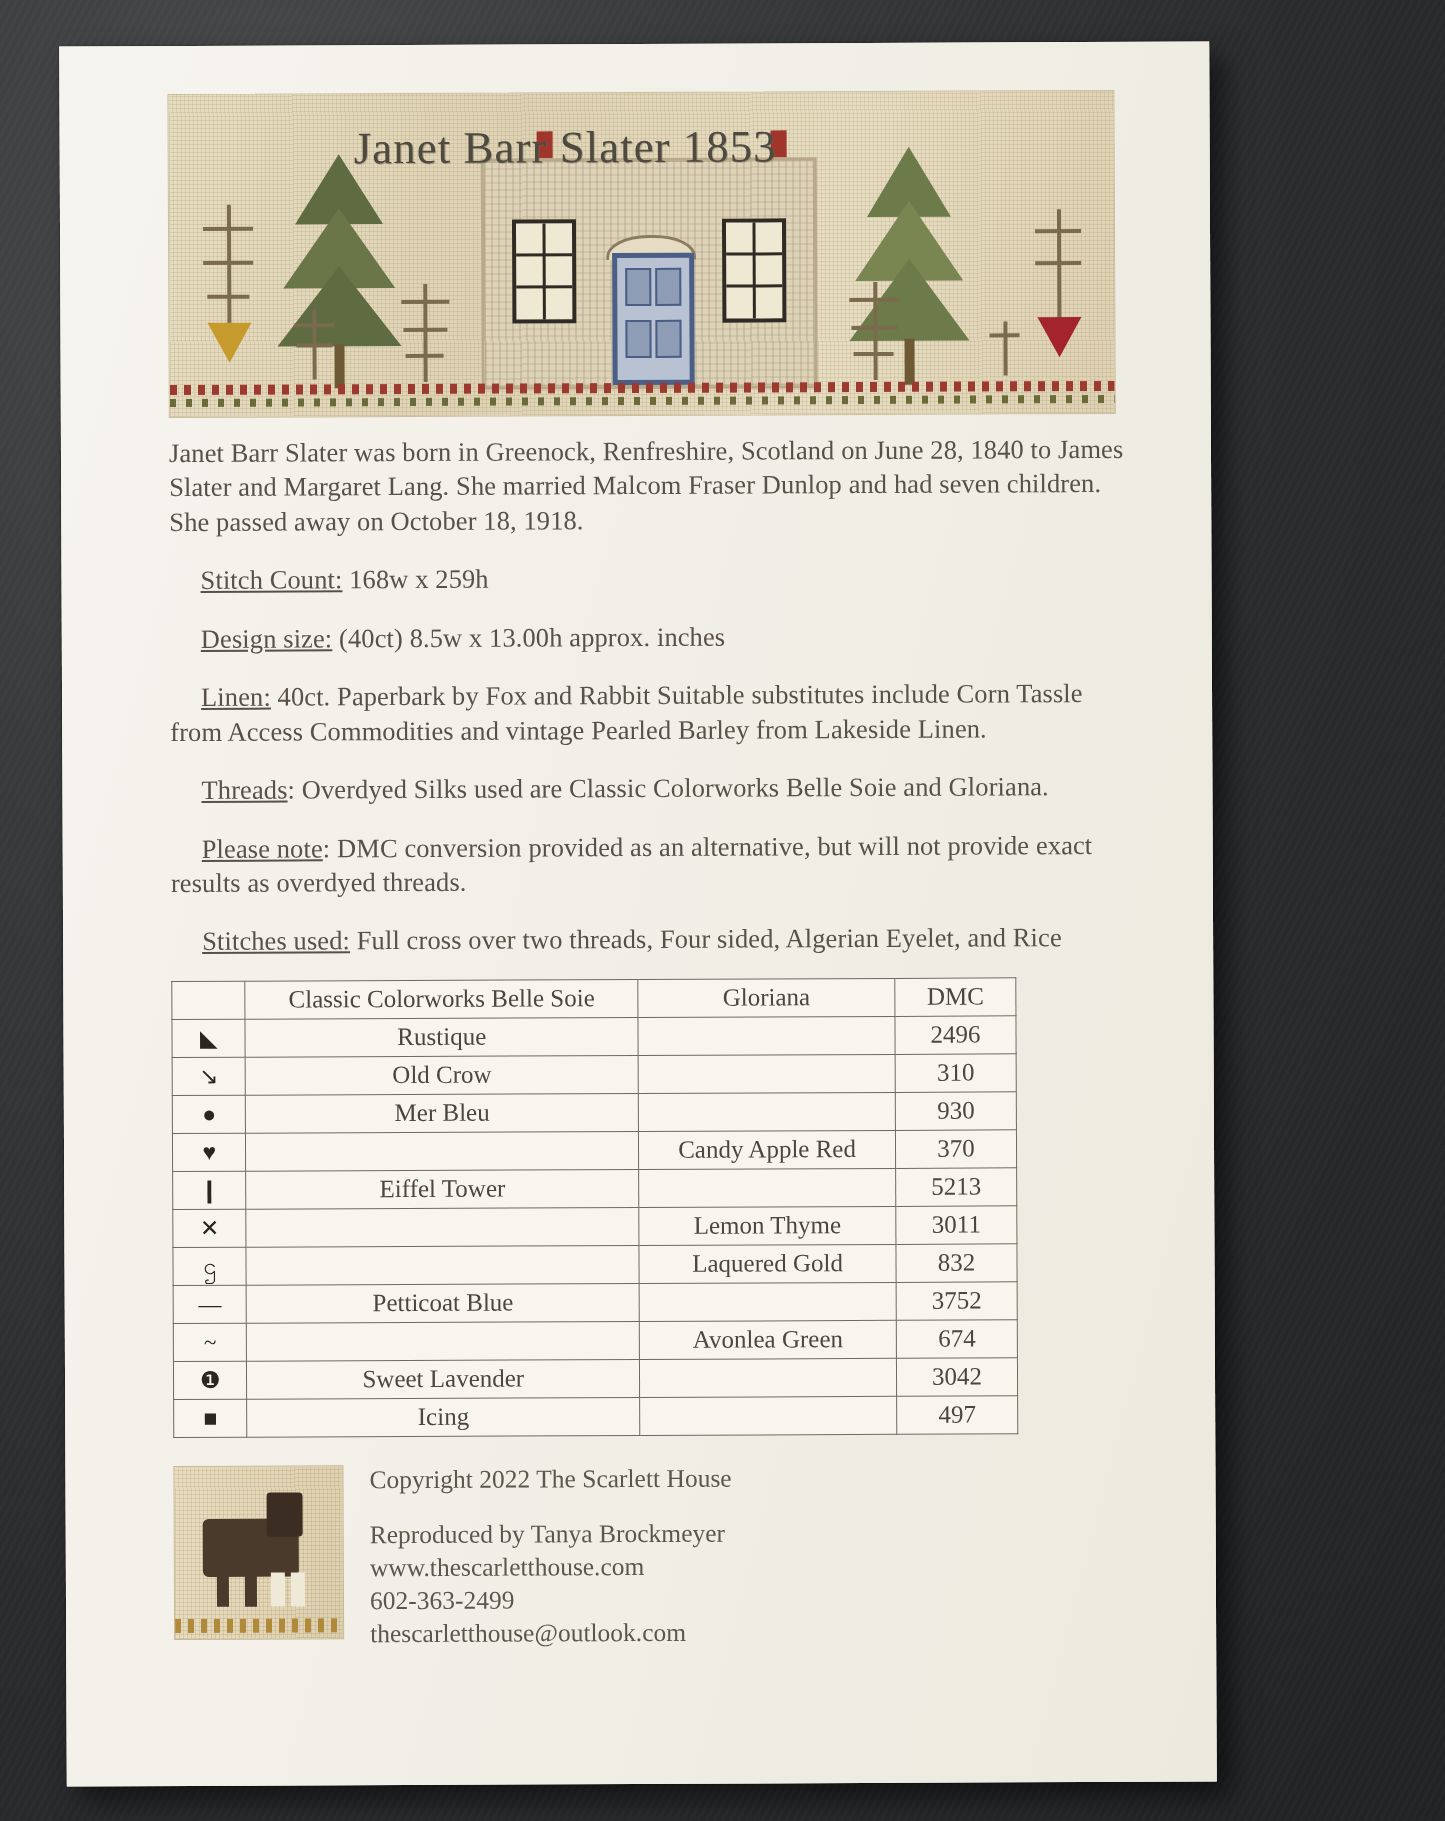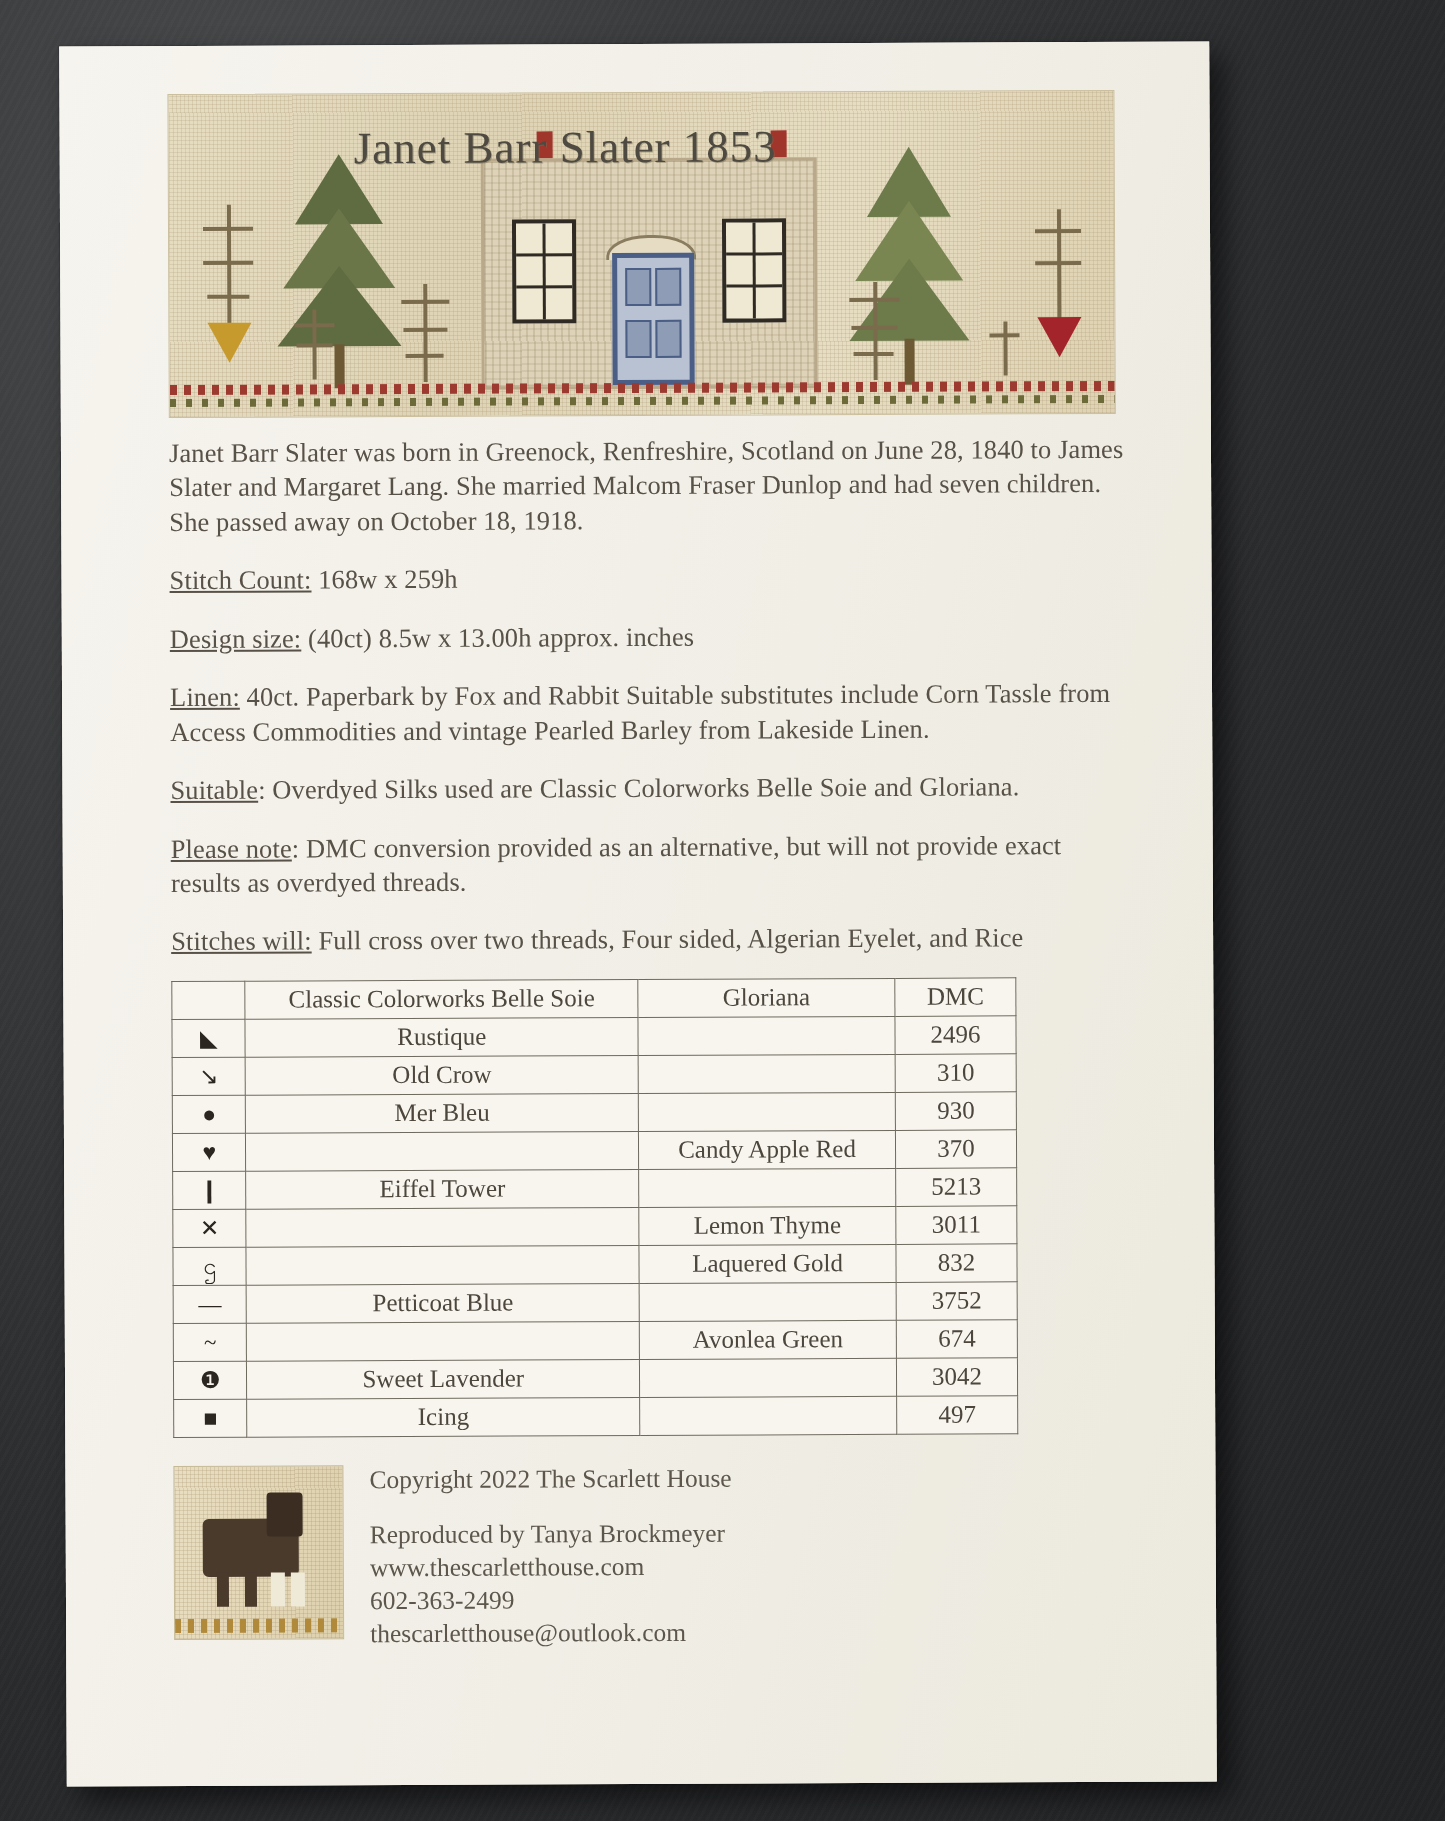--- a/index.html
+++ b/index.html
@@ -163,21 +163,21 @@
   
   .bodytext {
     margin-top: 18px;
     font-size: 26.5px;
     line-height: 1.30;
     color: #585148;
     letter-spacing: .1px;
   }
   .para { margin-bottom: 24px; }
   .para.tight { margin-bottom: 22px; }
-  .u { text-decoration: underline; }
+  .u { text-decoration: underline; margin-left: 31px; }
 
   
   table.threads {
     margin-top: 6px;
     border-collapse: collapse;
     width: 845px;
     background: #f7f5ee;
     color: #4c463d;
     font-size: 25px;
   }
@@ -346,29 +346,29 @@
 
       <div class="para">
         <span class="u">Design size:</span><span> (40ct) 8.5w x 13.00h approx. inches</span>
       </div>
 
       <div class="para">
         <span class="u">Linen:</span><span> 40ct. Paperbark by Fox and Rabbit  Suitable substitutes include Corn Tassle from Access Commodities and vintage Pearled Barley from Lakeside Linen.</span>
       </div>
 
       <div class="para">
-        <span class="u">Suitable</span><span>:  Overdyed Silks used are Classic Colorworks Belle Soie and Gloriana.</span>
+        <span class="u">Threads</span><span>:  Overdyed Silks used are Classic Colorworks Belle Soie and Gloriana.</span>
       </div>
 
       <div class="para">
         <span class="u">Please note</span><span>:  DMC conversion provided as an alternative, but will not provide exact results as overdyed threads.</span>
       </div>
 
       <div class="para tight">
-        <span class="u">Stitches will:</span><span>  Full cross over two threads, Four sided, Algerian Eyelet, and Rice</span>
+        <span class="u">Stitches used:</span><span>  Full cross over two threads, Four sided, Algerian Eyelet, and Rice</span>
       </div>
     </div>
 
     <table class="threads">
       <thead>
         <tr>
           <th class="c-sym"></th>
           <th class="c-ccbs">Classic Colorworks Belle Soie</th>
           <th class="c-glor">Gloriana</th>
           <th class="c-dmc">DMC</th>

